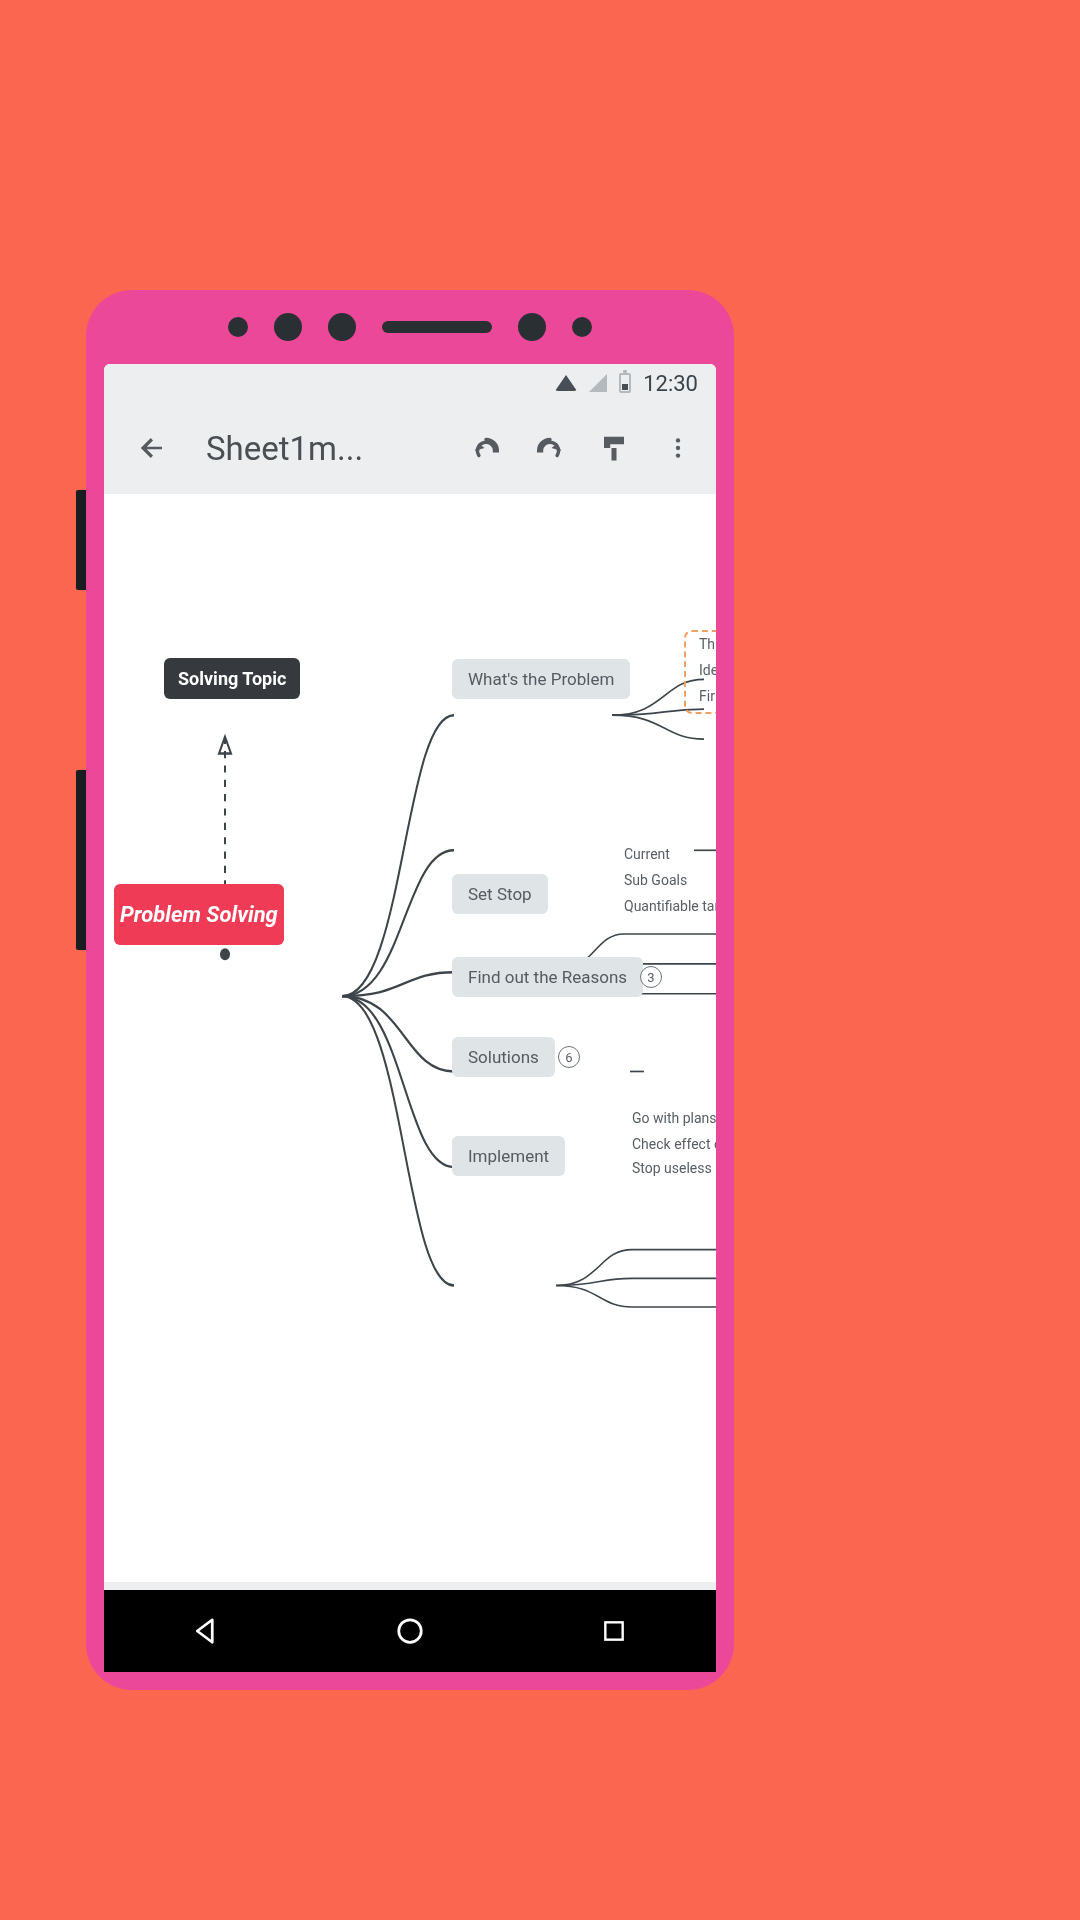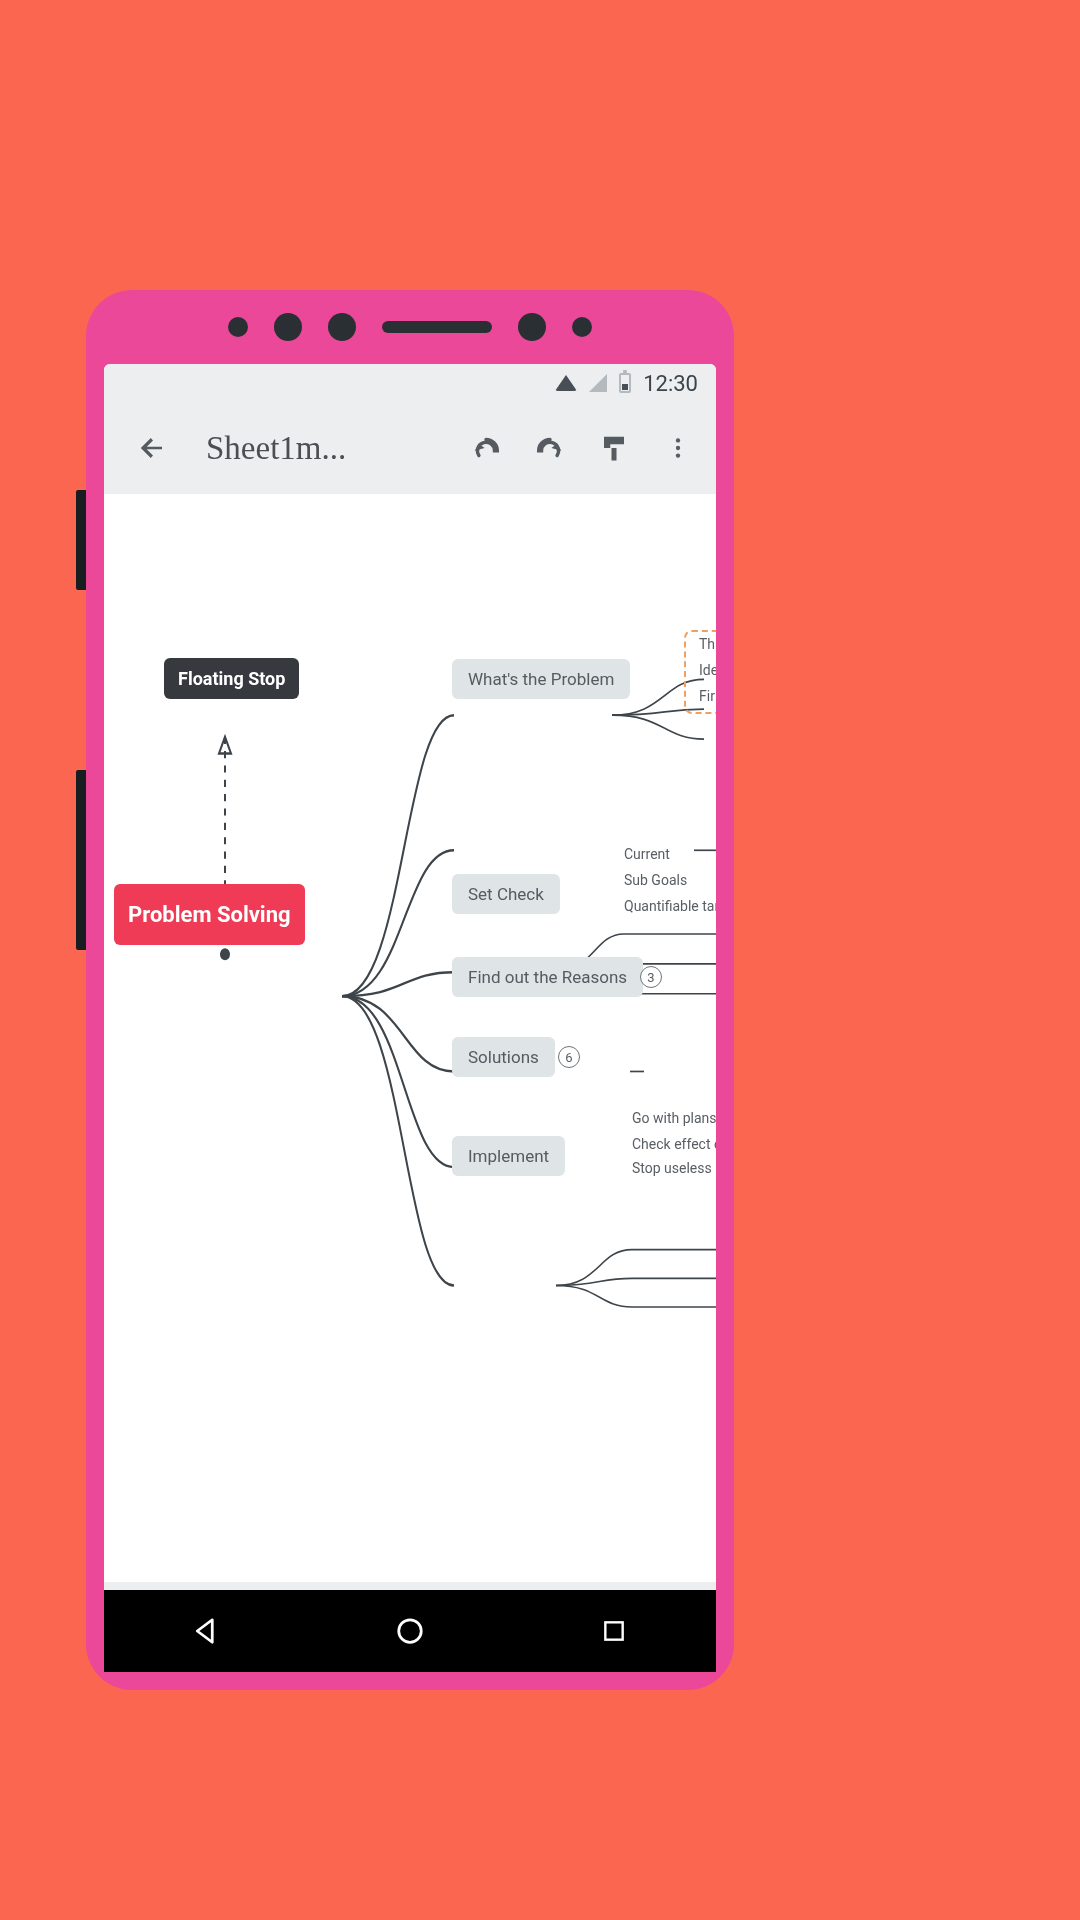--- a/index.html
+++ b/index.html
@@ -97,21 +97,20 @@
     background: #474e55;
   }
 
   .appbar {
     height: 92px;
     background: #eceeef;
     display: flex;
     align-items: center;
     padding: 0 10px 0 20px;
     gap: 8px;
-    font-family: Liberation Serif, serif;
   }
   .appbar .icon-btn {
     width: 56px; height: 56px;
     display: flex; align-items: center; justify-content: center;
     color: #555b61;
     cursor: pointer;
   }
   .appbar .title {
     flex: 1;
     font-size: 33px;
@@ -136,21 +135,22 @@
     color: #545c62;
     background: #dfe4e7;
     white-space: nowrap;
     cursor: pointer;
   }
   .node-root {
     background: #ef3b56;
     color: #fff;
     font-weight: 700;
     font-size: 22px;
-    padding: 18px 14px;
+    padding: 18px 6px;
+    font-style: italic;
   }
   .node-float {
     background: #363a3f;
     color: #fff;
     font-weight: 700;
     font-size: 18px;
     padding: 10px 14px;
   }
   .subtext {
     position: absolute;
@@ -296,32 +296,32 @@
         <line x1="444" y1="563" x2="458" y2="563" class="thin"></line>
 
         <path d="M452 662 C495 662 495 632 528 632" class="thin"></path>
         <line x1="528" y1="632" x2="620" y2="632" class="thin"></line>
         <path d="M452 662 C495 662 495 656 528 656" class="thin"></path>
         <line x1="528" y1="656" x2="620" y2="656" class="thin"></line>
         <path d="M452 662 C495 662 495 680 528 680" class="thin"></path>
         <line x1="528" y1="680" x2="620" y2="680" class="thin"></line>
       </svg>
 
-      <div class="node node-float" style="left:60px; top:164px;">Floating Stop</div>
+      <div class="node node-float" style="left:60px; top:164px;">Solving Topic</div>
       <div class="node node-root" style="left:10px; top:390px;">Problem Solving</div>
 
       <div class="dashed-box" style="left:580px; top:136px; width:40px; height:84px;"></div>
 
       <div class="node" style="left:348px; top:165px;">What's the Problem</div>
       <span class="subtext" style="left:595px; top:142px;">Th</span>
       <span class="subtext" style="left:595px; top:168px;">Ide</span>
       <span class="subtext" style="left:595px; top:194px;">Fir</span>
 
 
-      <div class="node" style="left:348px; top:380px;">Set Check</div>
+      <div class="node" style="left:348px; top:380px;">Set Stop</div>
       <span class="subtext" style="left:520px; top:352px;">Current</span>
       <span class="subtext" style="left:520px; top:378px;">Sub Goals</span>
       <span class="subtext" style="left:520px; top:404px;">Quantifiable targe</span>
 
       <div class="node" style="left:348px; top:463px;">Find out the Reasons</div>
       <div class="count-badge" style="left:536px; top:472px;">3</div>
 
       <div class="node" style="left:348px; top:543px;">Solutions</div>
       <div class="count-badge" style="left:454px; top:552px;">6</div>
 

